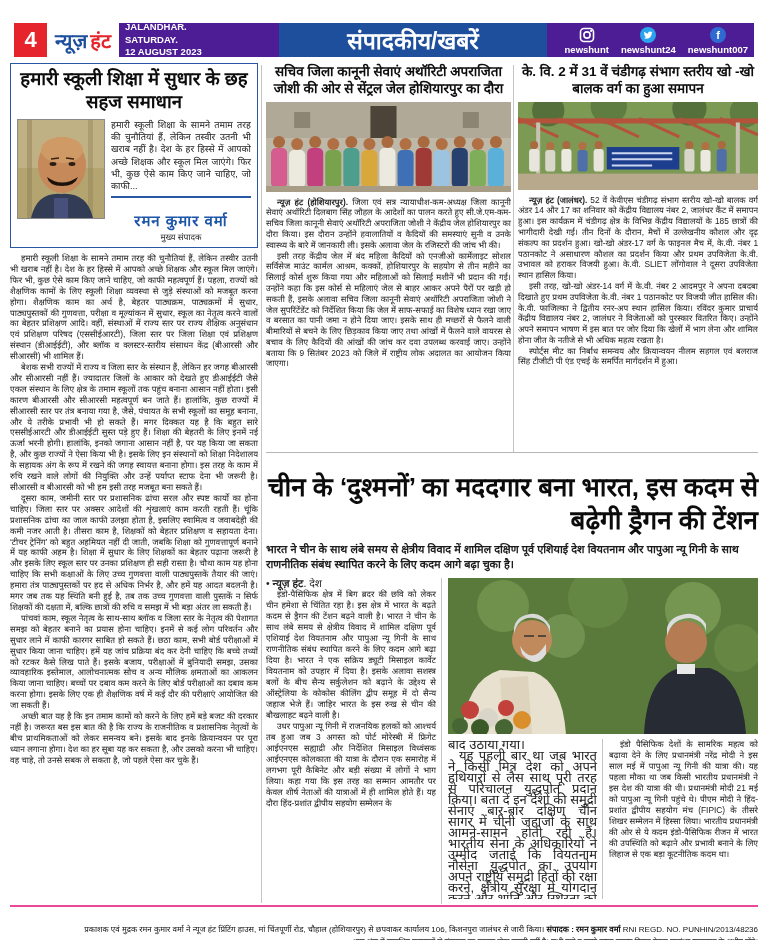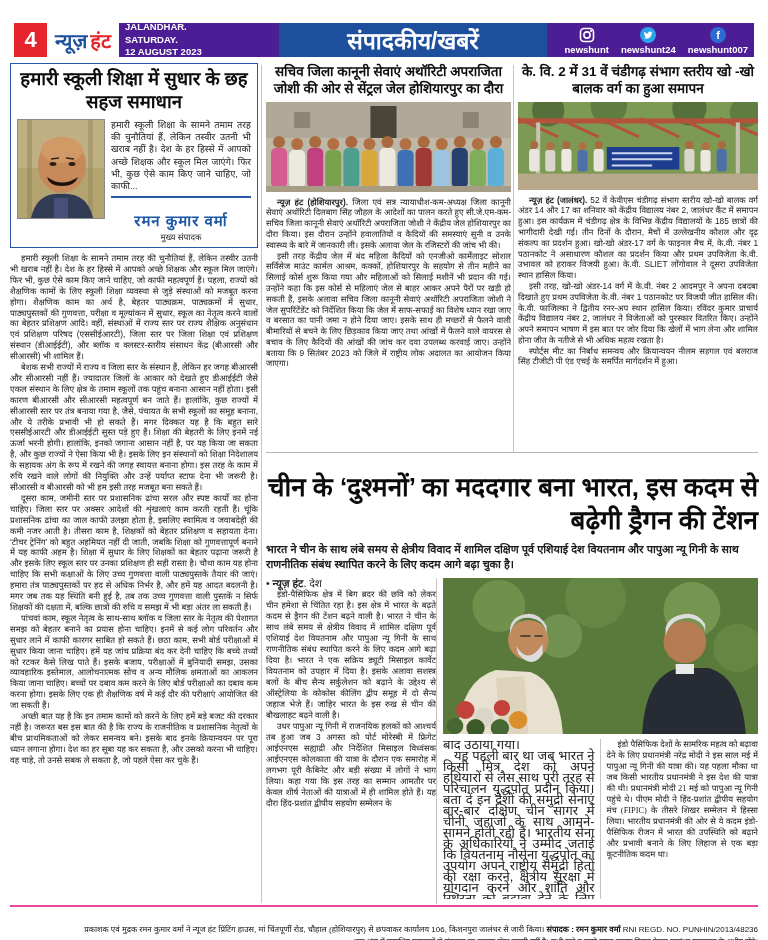--- a/index.html
+++ b/index.html
@@ -46,29 +46,29 @@
   #col-jail .news-body{height:250px;}
   #col-kho{position:absolute;left:518px;top:63px;width:240px;}
   #col-kho .col-photo{height:88px;margin-top:4px;}
   #col-kho .news-body{height:252px;}
 
   
   #china{position:absolute;left:266px;top:452px;width:492px;border-top:1px solid #b5b5b5;padding-top:4px;}
   .china-headline{font-size:26px;line-height:33px;font-weight:bold;text-align:right;color:#0b0b0b;margin-top:14px;}
   .china-subhead{font-size:11px;font-weight:bold;text-align:left;line-height:15px;margin-top:5px;color:#1c1c1c;}
   .china-content{display:flex;margin-top:6px;}
-  .china-left{width:170px;flex:none;border-right:1px solid #c4c4c4;font-size:8.4px;line-height:11px;text-align:justify;height:326px;overflow:hidden;color:#222;}
+  .china-left{width:170px;flex:none;padding-right:5px;border-right:1px solid #c4c4c4;font-size:8.4px;line-height:11px;text-align:justify;height:326px;overflow:hidden;color:#222;}
   .china-left p{margin:0;text-indent:11px;}
   .china-byline{font-size:10.5px;margin:1px 0 5px;text-indent:0 !important;}
   .china-byline .src{font-weight:bold;}
   .china-right-zone{flex:1;padding-left:6px;display:flex;flex-direction:column;min-width:0;}
   .china-photo{width:100%;height:156px;display:block;}
   .china-cols{display:flex;margin-top:5px;height:160px;overflow:hidden;}
   .china-mid{width:50%;padding-right:5px;border-right:1px solid #c4c4c4;font-size:13px;line-height:11px;text-align:justify;color:#222;}
-  .china-rightcol{width:50%;padding-left:6px;font-size:8.4px;line-height:11px;text-align:justify;color:#222;font-family:Liberation Serif, serif;}
+  .china-rightcol{width:50%;padding-left:6px;font-size:8.4px;line-height:11px;text-align:justify;color:#222;}
   .china-mid p,.china-rightcol p{margin:0;text-indent:11px;}
   .china-mid p.cont{text-indent:0;}
 
   
   #footer{position:absolute;left:10px;width:748px;top:905px;border-top:2px solid #ec4899;padding-top:16px;text-align:right;}
   .f1{font-size:8px;color:#111;}
   .f1 b{font-weight:bold;}
   .f2{font-size:7.5px;margin-top:2px;color:#222;}
 </style>
 </head>

